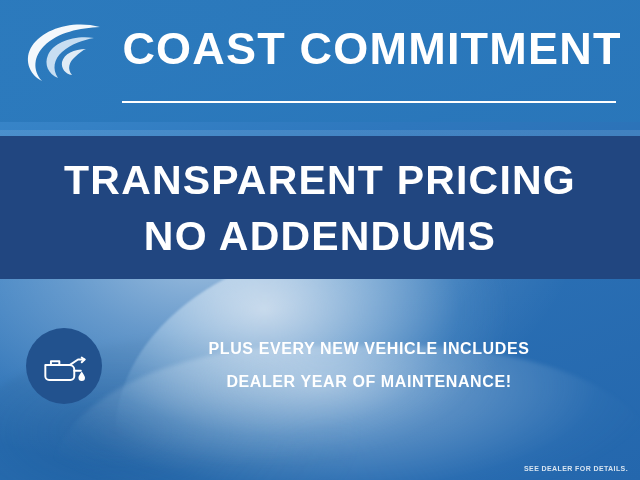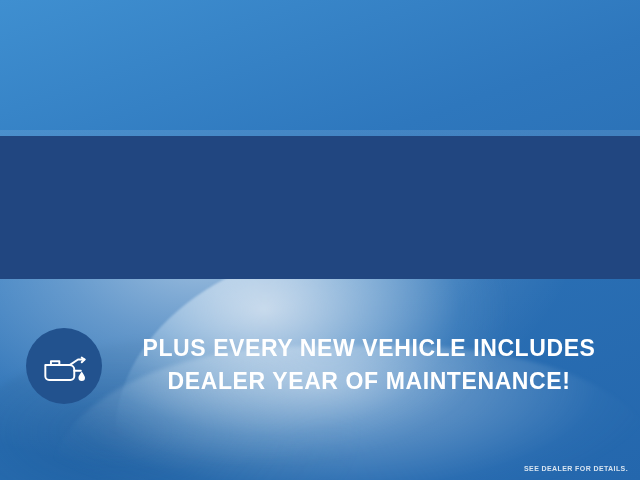--- a/index.html
+++ b/index.html
@@ -151,21 +151,21 @@
     align-items: center;
     justify-content: center;
   }
   .bottom-text {
     position: absolute;
     left: 116px;
     right: 18px;
     top: 14px;
     color: #ffffff;
     text-align: center;
-    font-size: 23px;
+    font-size: 16px;
     line-height: 33px;
     font-weight: bold;
     letter-spacing: 0.6px;
     white-space: nowrap;
   }
 
   .disclaimer {
     position: absolute;
     right: 12px;
     bottom: 8px;
@@ -180,22 +180,35 @@
 
 <div class="canvas">
 
   <div class="bg-base"></div>
   <div class="bg-wave-dark"></div>
   <div class="bg-wave-crest"></div>
   <div class="bg-wave-barrel"></div>
   <div class="bg-wave-foam"></div>
   <div class="bg-sheen"></div>
 
+  <div class="header">
+    <div class="logo">
+      <svg viewBox="0 0 92 68" width="92" height="68" aria-hidden="true">
+        <path d="M78 9 C52 2 22 10 10 28 C2 40 6 56 20 63 C10 52 12 38 22 28 C36 14 58 10 78 9 Z" fill="#ffffff" opacity="0.95"></path>
+        <path d="M72 20 C52 17 32 24 26 37 C22 46 26 56 36 60 C30 51 32 41 40 34 C49 26 61 22 72 20 Z" fill="#d8e9f7" opacity="0.9"></path>
+        <path d="M64 31 C52 31 42 36 40 44 C39 50 43 56 50 57 C45 51 47 44 53 39 C57 35 61 32 64 31 Z" fill="#ffffff" opacity="0.85"></path>
+      </svg>
+    </div>
+    <div class="headline">COAST COMMITMENT</div>
+    <div class="header-rule"></div>
+  </div>
 
   <div class="band">
+    <div class="band-line">TRANSPARENT PRICING</div>
+    <div class="band-line">NO ADDENDUMS</div>
   </div>
 
   <div class="bottom">
     <div class="badge">
       <svg viewBox="0 0 60 60" width="56" height="56" aria-hidden="true">
         <g fill="none" stroke="#ffffff" stroke-width="2.1" stroke-linecap="round" stroke-linejoin="round">
           <path d="M10 29 h26 a5 5 0 0 1 5 5 v7 a4 4 0 0 1 -4 4 h-23 a4 4 0 0 1 -4 -4 v-12 z"></path>
           <path d="M36 29 l9 -6 h7"></path>
           <path d="M52 23 l-3 -2 M52 23 l-3 3"></path>
           <path d="M16 29 v-4 h9 v4"></path>

